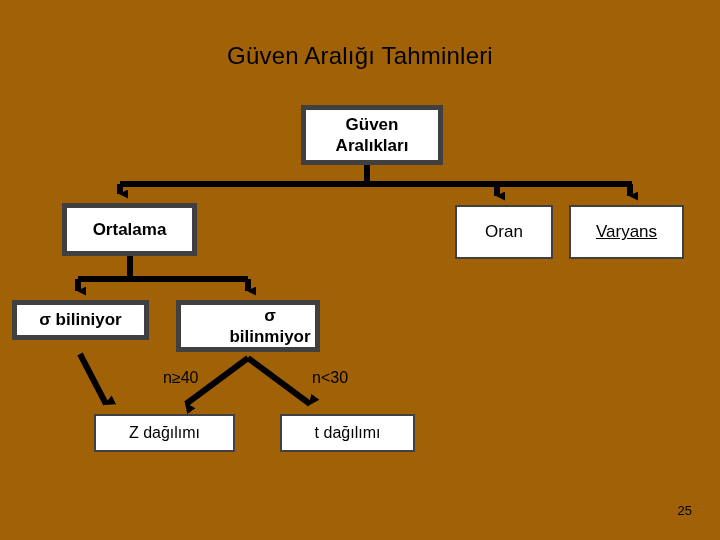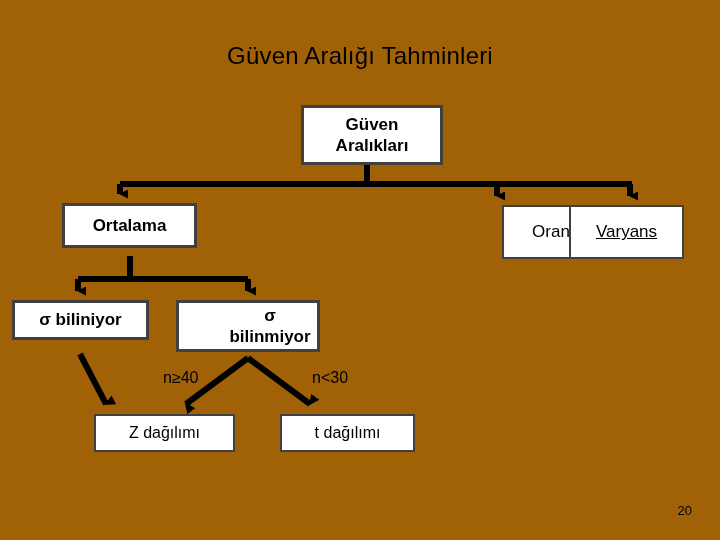--- a/index.html
+++ b/index.html
@@ -25,38 +25,38 @@
     font-size: 24px;
     font-weight: 400;
     color: #000000;
     letter-spacing: 0.2px;
   }
 
   .node {
     position: absolute;
     box-sizing: border-box;
     background: #ffffff;
-    border: 3px solid #404040;
+    border: 5px solid #404040;
     display: flex;
     align-items: center;
     justify-content: center;
     text-align: center;
     font-weight: bold;
     color: #000000;
     line-height: 1.25;
     z-index: 3;
   }
   .node.thin {
     border-width: 2px;
     font-weight: 400;
   }
 
   #n-root   { left: 301px; top: 105px;  width: 142px; height: 60px; font-size: 17px; }
-  #n-mean   { left: 62px;  top: 203px;  width: 135px; height: 45px; font-size: 17px; }
-  #n-oran   { left: 455px; top: 205px;  width: 98px;  height: 54px; font-size: 17px; font-weight: 400; border-width: 2px; margin-left: 47px;}
+  #n-mean   { left: 62px;  top: 203px;  width: 135px; height: 53px; font-size: 17px; }
+  #n-oran   { left: 455px; top: 205px;  width: 98px;  height: 54px; font-size: 17px; font-weight: 400; border-width: 2px;}
   #n-var    { left: 569px; top: 205px;  width: 115px; height: 54px; font-size: 17px; font-weight: 400; border-width: 2px; text-decoration: underline;}
   #n-known  { left: 12px;  top: 300px;  width: 137px; height: 40px; font-size: 17px; }
   #n-unknown{ left: 176px; top: 300px;  width: 144px; height: 52px; font-size: 17px; padding-left: 44px; }
   #n-z      { left: 94px;  top: 414px;  width: 141px; height: 38px; font-size: 16px; }
   #n-t      { left: 280px; top: 414px;  width: 135px; height: 38px; font-size: 16px; }
 
   .edge-label {
     position: absolute;
     font-size: 16px;
     font-weight: 400;
@@ -129,15 +129,15 @@
   <div class="node" id="n-oran">Oran</div>
   <div class="node" id="n-var">Varyans</div>
   <div class="node" id="n-known">σ biliniyor</div>
   <div class="node" id="n-unknown">σ bilinmiyor</div>
   <div class="node thin" id="n-z">Z dağılımı</div>
   <div class="node thin" id="n-t">t dağılımı</div>
 
   <div class="edge-label" id="lbl-nge">n≥40</div>
   <div class="edge-label" id="lbl-nlt">n&lt;30</div>
 
-  <div id="pagenum">20</div>
+  <div id="pagenum">25</div>
 
 </div>
 
 </body></html>

